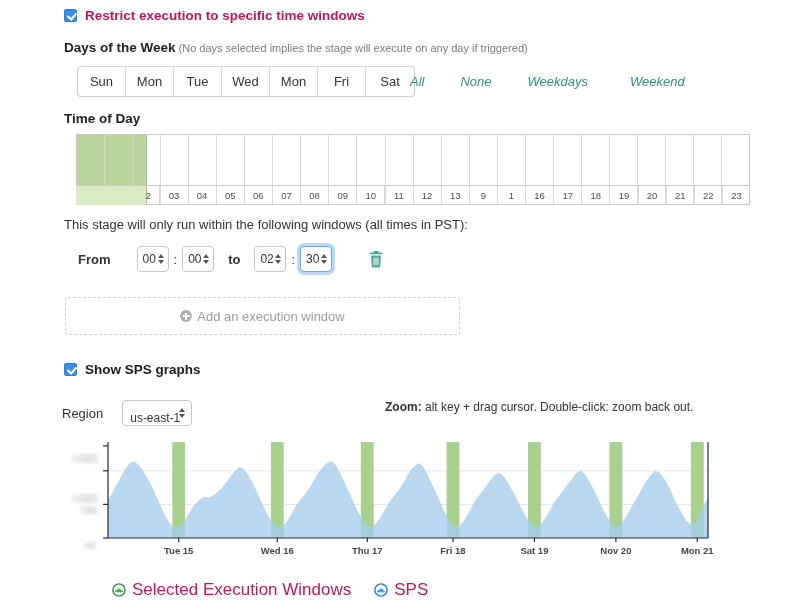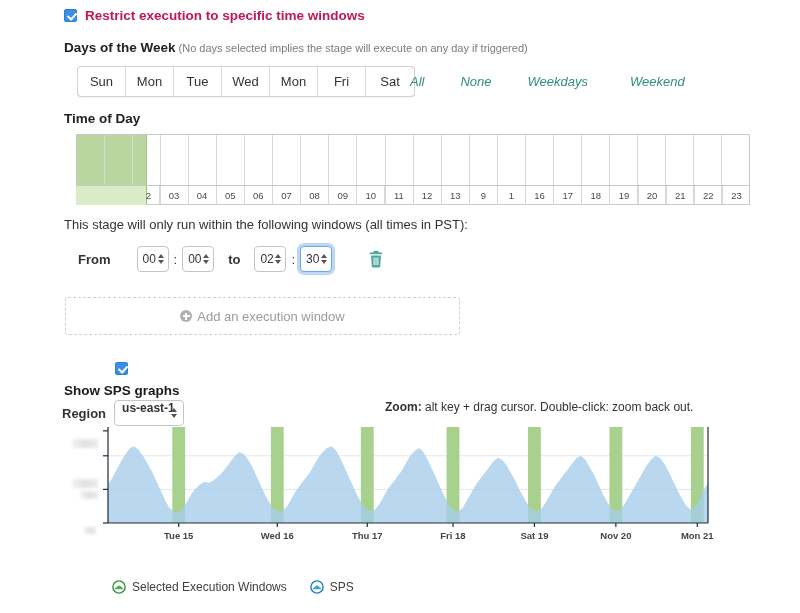--- a/index.html
+++ b/index.html
@@ -229,35 +229,34 @@
     position:absolute;
     background:#fff;
   }
   #add-window .plus::before { left:5px; top:2.5px; width:2px; height:7px; }
   #add-window .plus::after  { top:5px; left:2.5px; height:2px; width:7px; }
 
   
   #sps-row {
     position: absolute; left: 64px; top: 362px;
     gap: 8px;
-    flex-direction: column;
   }
   #sps-label { font-weight: bold; font-size: 13.5px; color: #1a1a1a; }
 
   
-  #region-row { position: absolute; left: 62px; top: 400px; display:flex; align-items:center; gap:8px;font-weight:bold; }
+  #region-row { position: absolute; left: 62px; top: 400px; display:flex; align-items:center; gap:19px; }
   #region-label { font-size: 13px; color: #333; }
   #region-select {
     width: 70px; height: 26px;
     border: 1px solid #c5c5c5;
     border-radius: 4px;
     background: #fff;
     font-size: 12px;
     color: #333;
-    display: flex; align-items: flex-start;
+    display: flex; align-items: flex-end;
     padding-left: 7px;
     position: relative;
     cursor: pointer;
   }
   #region-select .arrows {
     position: absolute; right: 6px; top: 50%;
     transform: translateY(-50%);
     display:flex; flex-direction: column; line-height:0;
   }
   #region-select .arrows i {
@@ -271,37 +270,37 @@
   
   #zoom-hint {
     position: absolute; left: 385px; top: 400px;
     font-size: 12px; color: #333;
   }
   #zoom-hint b { font-weight: bold; }
 
   
   #chart-wrap {
     position: absolute;
-    left: 70px; top: 423px;
+    left: 70px; top: 438px;
     width: 660px; height: 125px;
   }
   #chart-svg { display: block; }
 
   .yblur {
     position: absolute;
     background: linear-gradient(90deg,#f0f0f0,#dcdcdc,#e8e8e8);
     filter: blur(1.4px);
     opacity: .85;
   }
 
   
   #legend {
     position: absolute; left: 112px; top: 580px;
     display: flex; align-items: center; gap: 7px;
-    font-size: 12px; color: #404040;
+    font-size: 17px; color: #be185d;
   }
   .legend-item { display:flex; align-items:center; gap:6px; }
   .legend-item + .legend-item { margin-left: 16px; }
   .legend-dot { width: 14px; height: 14px; flex: 0 0 auto; }
 </style>
 </head>
 <body>
 
 <div class="row" id="restrict-row">
   <span class="chk"></span>

